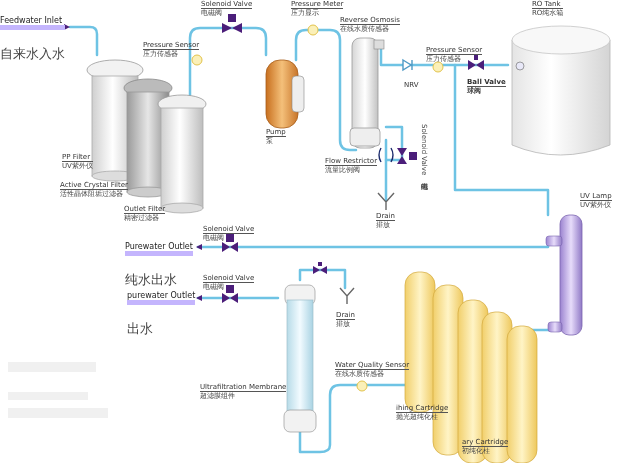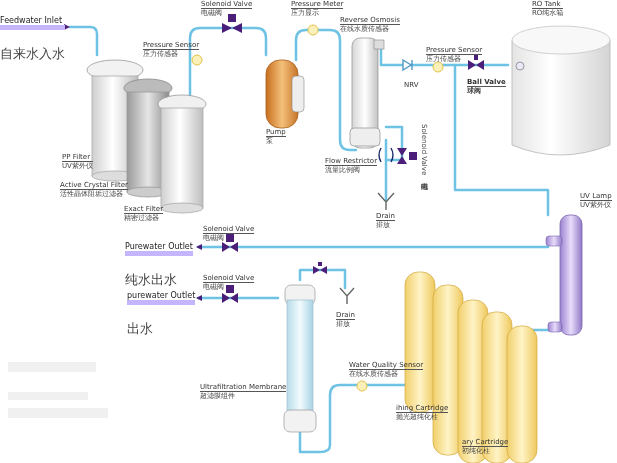--- a/index.html
+++ b/index.html
@@ -215,21 +215,21 @@
 </div>
 <div class="lbl" style="left:62px;top:153px;">
   <span class="en">PP Filter</span>
   <span class="cn">UV紫外仪</span>
 </div>
 <div class="lbl" style="left:60px;top:181px;">
   <span class="en">Active Crystal Filter</span>
   <span class="cn">活性晶体阻垢过滤器</span>
 </div>
 <div class="lbl" style="left:124px;top:205px;">
-  <span class="en">Exact Filter</span>
+  <span class="en">Outlet Filter</span>
   <span class="cn">精密过滤器</span>
 </div>
 <div class="lbl" style="left:266px;top:128px;">
   <span class="en">Pump</span>
   <span class="cn">泵</span>
 </div>
 <div class="lbl" style="left:325px;top:157px;">
   <span class="en">Flow Restrictor</span>
   <span class="cn">流量比例阀</span>
 </div>
@@ -262,21 +262,21 @@
   <span class="cn">出水</span>
 </div>
 <div class="lbl" style="left:336px;top:311px;">
   <span class="en">Drain</span>
   <span class="cn">排放</span>
 </div>
 <div class="lbl" style="left:200px;top:383px;">
   <span class="en">Ultrafiltration Membrane</span>
   <span class="cn">超滤膜组件</span>
 </div>
-<div class="lbl" style="left:349px;top:361px;">
+<div class="lbl" style="left:335px;top:361px;">
   <span class="en">Water Quality Sensor</span>
   <span class="cn">在线水质传感器</span>
 </div>
 <div class="lbl" style="left:396px;top:404px;">
   <span class="en">ihing Cartridge</span>
   <span class="cn">抛光超纯化柱</span>
 </div>
 <div class="lbl" style="left:462px;top:438px;">
   <span class="en">ary Cartridge</span>
   <span class="cn">初纯化柱</span>

